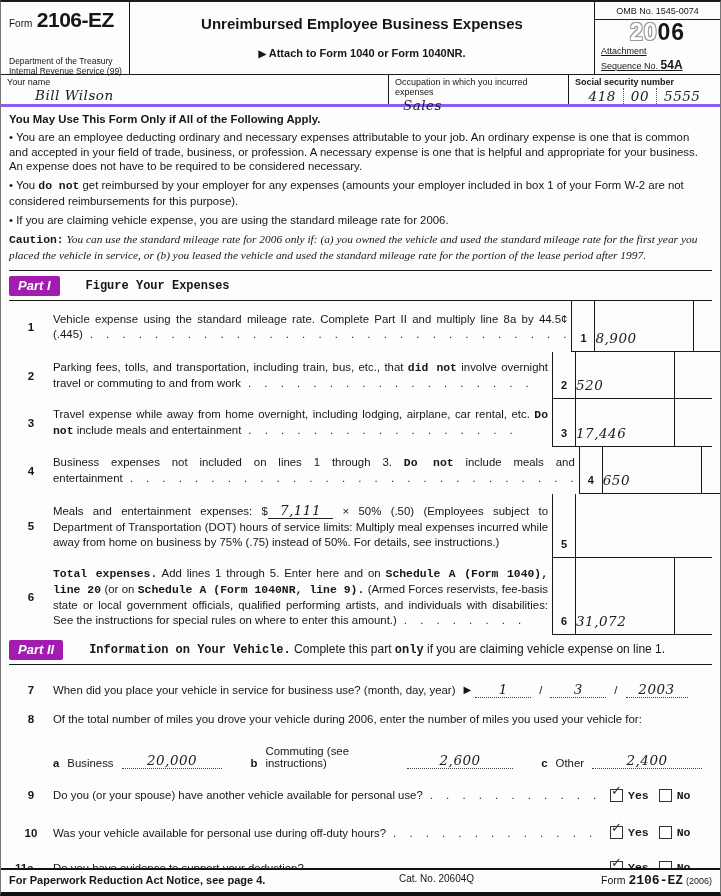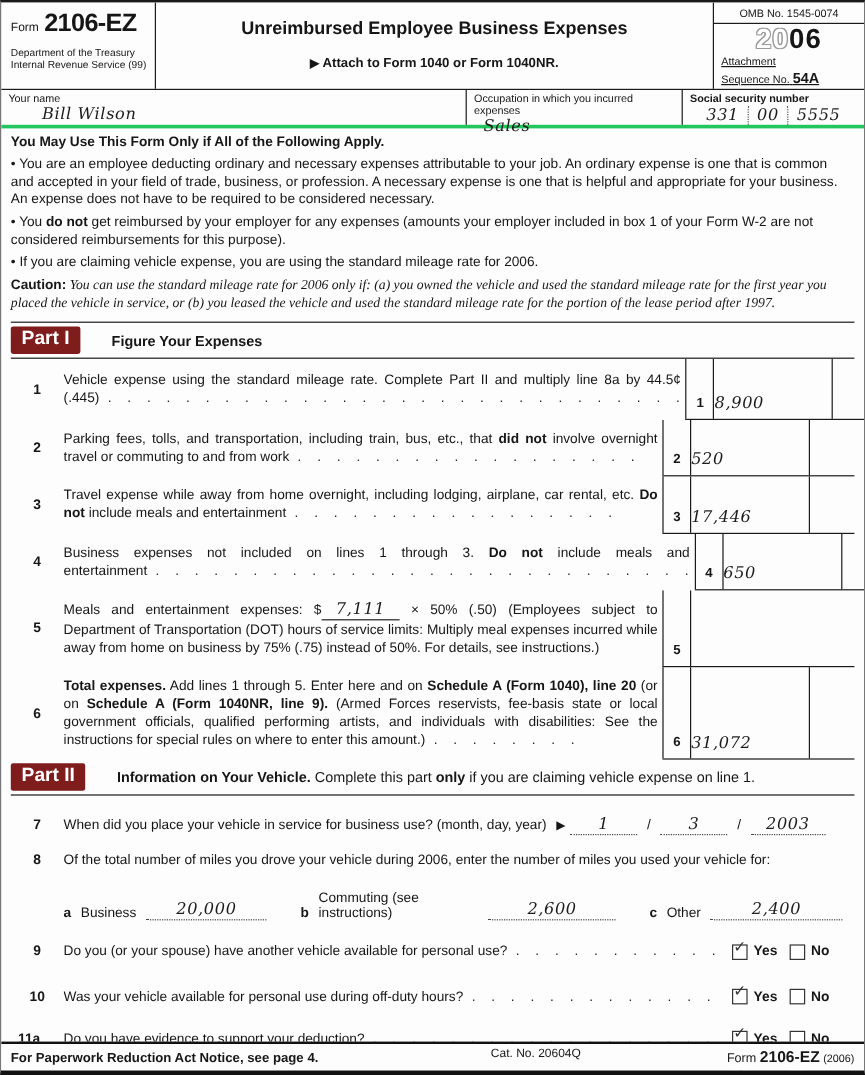--- a/index.html
+++ b/index.html
@@ -3,64 +3,64 @@
 <meta charset="utf-8">
 <style>
   html,body { margin:0; padding:0; background:#e8e8e8; }
   .page {
     position:relative; width:721px; height:896px; margin:0 auto;
     background:#fdfdfd; color:#161616; overflow:hidden; box-sizing:border-box;
     border-top:2px solid #1a1a1a; border-bottom:4px solid #111;
     border-left:1px solid #777; border-right:1px solid #777;
     font-family:"Liberation Sans", sans-serif;
   }
-  b { font-weight:bold; }
+  b { font-weight:bold;font-family:Liberation Mono, monospace; }
   .hand { font-family:"DejaVu Serif", serif; font-style:italic; font-size:13.5px; letter-spacing:.5px; color:#1c1c1c; }
   .rule { border-top:1px solid #1a1a1a; margin:0 8px; }
 
   
   .hdr { display:flex; height:72px; box-sizing:border-box; }
   .hdr-left { width:129px; border-right:1px solid #1a1a1a; padding:6px 4px 0 8px; box-sizing:border-box; }
   .fw { font-size:10px; }
   .fn { font-size:21px; font-weight:bold; letter-spacing:-.5px; }
-  .dept { font-size:8.5px; line-height:1.2; margin-top:7px; }
+  .dept { font-size:8.5px; line-height:1.2; margin-top:24px; }
   .hdr-center { flex:1; text-align:center; padding-top:13px; }
   .title { font-size:15px; font-weight:bold; }
   .attach { font-size:11px; font-weight:bold; margin-top:15px; }
   .arrow { font-size:10px; }
   .hdr-right { width:126px; border-left:1px solid #1a1a1a; box-sizing:border-box; }
   .omb { font-size:9px; text-align:center; padding:4px 2px 3px; border-bottom:1px solid #1a1a1a; }
   .year { text-align:center; font-size:23px; font-weight:bold; line-height:1.1; letter-spacing:1px; }
   .y20 { color:#fff; text-shadow:-1px -1px 0 #9a9a9a, 1px -1px 0 #9a9a9a, -1px 1px 0 #9a9a9a, 1px 1px 0 #9a9a9a; }
   .attseq { font-size:9px; padding:1px 0 0 6px; line-height:1.3;text-decoration:underline; }
   .seqno { font-size:12px; font-weight:bold; }
 
   
-  .idrow { display:flex; height:33px; border-top:1px solid #1a1a1a; border-bottom:3px solid #22c55e; box-sizing:border-box; }
+  .idrow { display:flex; height:33px; border-top:1px solid #1a1a1a; border-bottom:3px solid #8b5cf6; box-sizing:border-box; }
   .idcell { box-sizing:border-box; padding:2px 6px; }
   .idcell .lbl { font-size:9px; }
   .idcell .lbl.b { font-weight:bold; }
   .id-name { flex:1; }
   .id-occ { width:180px; border-left:1px solid #1a1a1a; }
   .id-ssn { width:152px; border-left:1px solid #1a1a1a; }
   .id-name .hand { margin-left:28px; }
   .id-occ .hand { margin-left:8px; }
   .ssnv { display:flex; justify-content:center; margin-top:1px; }
   .ssnv span { padding:0 7px; }
   .ssnv span + span { border-left:1px dotted #555; }
 
   
   .elig { padding:5px 10px 4px 8px; font-size:11.4px; line-height:1.3; }
   .elig .h { font-weight:bold; margin-bottom:3px; }
   .elig p { margin:0 0 4px 0; }
   .caution i { font-family:"Liberation Serif", serif; }
 
   
   .prow { display:flex; align-items:center; height:29px; padding:0 8px; }
-  .badge { background:#7f1d1d; color:#fff; font-weight:bold; font-size:16px; padding:2px 9px 3px; border-radius:2px; }
+  .badge { background:#a21caf; color:#fff; font-weight:bold; font-size:13px; padding:2px 9px 3px; border-radius:2px;font-style:italic; }
   .ptitle { font-size:12px; margin-left:26px; }
 
   
   .p1table { margin:0 8px 0 8px; }
   .p1row { display:flex; box-sizing:border-box; }
   .lt { flex:1; display:flex; align-items:center; padding-right:4px; }
   .lnum { width:44px; text-align:center; font-weight:bold; font-size:11.5px; flex:none; align-self:center; }
   .ldesc { flex:1; font-size:11.4px; line-height:1.33; text-align:justify; overflow:hidden; }
   .dl { word-spacing:8px; letter-spacing:1px; margin-left:7px; color:#222; white-space:nowrap; }
   .boxes { width:160px; flex:none; display:flex; border-bottom:1px solid #1a1a1a; box-sizing:border-box; }
@@ -80,21 +80,21 @@
   .cb { width:11px; height:11px; border:1.2px solid #333; position:relative; flex:none; background:#fff; }
   .cb.checked::after { content:"\2713"; position:absolute; left:0; top:-7px; font-size:13px; color:#333; }
   .cbl { font-size:11.5px; margin:0 10px 0 5px; }
   .m8 { display:flex; align-items:flex-end; padding:0 8px 0 52px; font-size:11.4px; }
   .m8 .ml { font-weight:bold; margin-right:8px; }
   .m8 .dval { margin:0 10px 0 8px; }
 
   
   .footer { position:absolute; left:0; right:0; bottom:0; padding:3px 8px 4px; border-top:2px solid #111; display:flex; align-items:baseline; font-size:10.5px; background:#fdfdfd; }
   .footer .notice { font-weight:bold; font-size:11px; }
-  .footer .cat { position:absolute; left:408px; font-size:10px; }
+  .footer .cat { position:absolute; left:398px; font-size:10px; }
   .fsig { margin-left:auto; }
   .fnum { font-size:13px; }
   .fyr { font-size:9px; }
 </style>
 </head>
 <body>
 
 <div class="page">
 
   <div class="hdr">
@@ -132,21 +132,21 @@
       <div class="lbl">Your name</div>
       <div class="hand">Bill Wilson</div>
     </div>
     <div class="idcell id-occ">
       <div class="lbl">Occupation in which you incurred expenses</div>
       <div class="hand">Sales</div>
     </div>
     <div class="idcell id-ssn">
       <div class="lbl b">Social security number</div>
       <div class="ssnv hand">
-        <span>331</span>
+        <span>418</span>
           <span>00</span>
           <span>5555</span>
       </div>
     </div>
   </div>
 
   <div class="elig">
     <div class="h">You May Use This Form Only if All of the Following Apply.</div>
     <p>• You are an employee deducting ordinary and necessary expenses attributable to your job. An ordinary expense is one that is common and accepted in your field of trade, business, or profession. A necessary expense is one that is helpful and appropriate for your business. An expense does not have to be required to be considered necessary.</p>
     <p><span>• You </span><b>do not</b><span> get reimbursed by your employer for any expenses (amounts your employer included in box 1 of your Form W-2 are not considered reimbursements for this purpose).</span></p>

